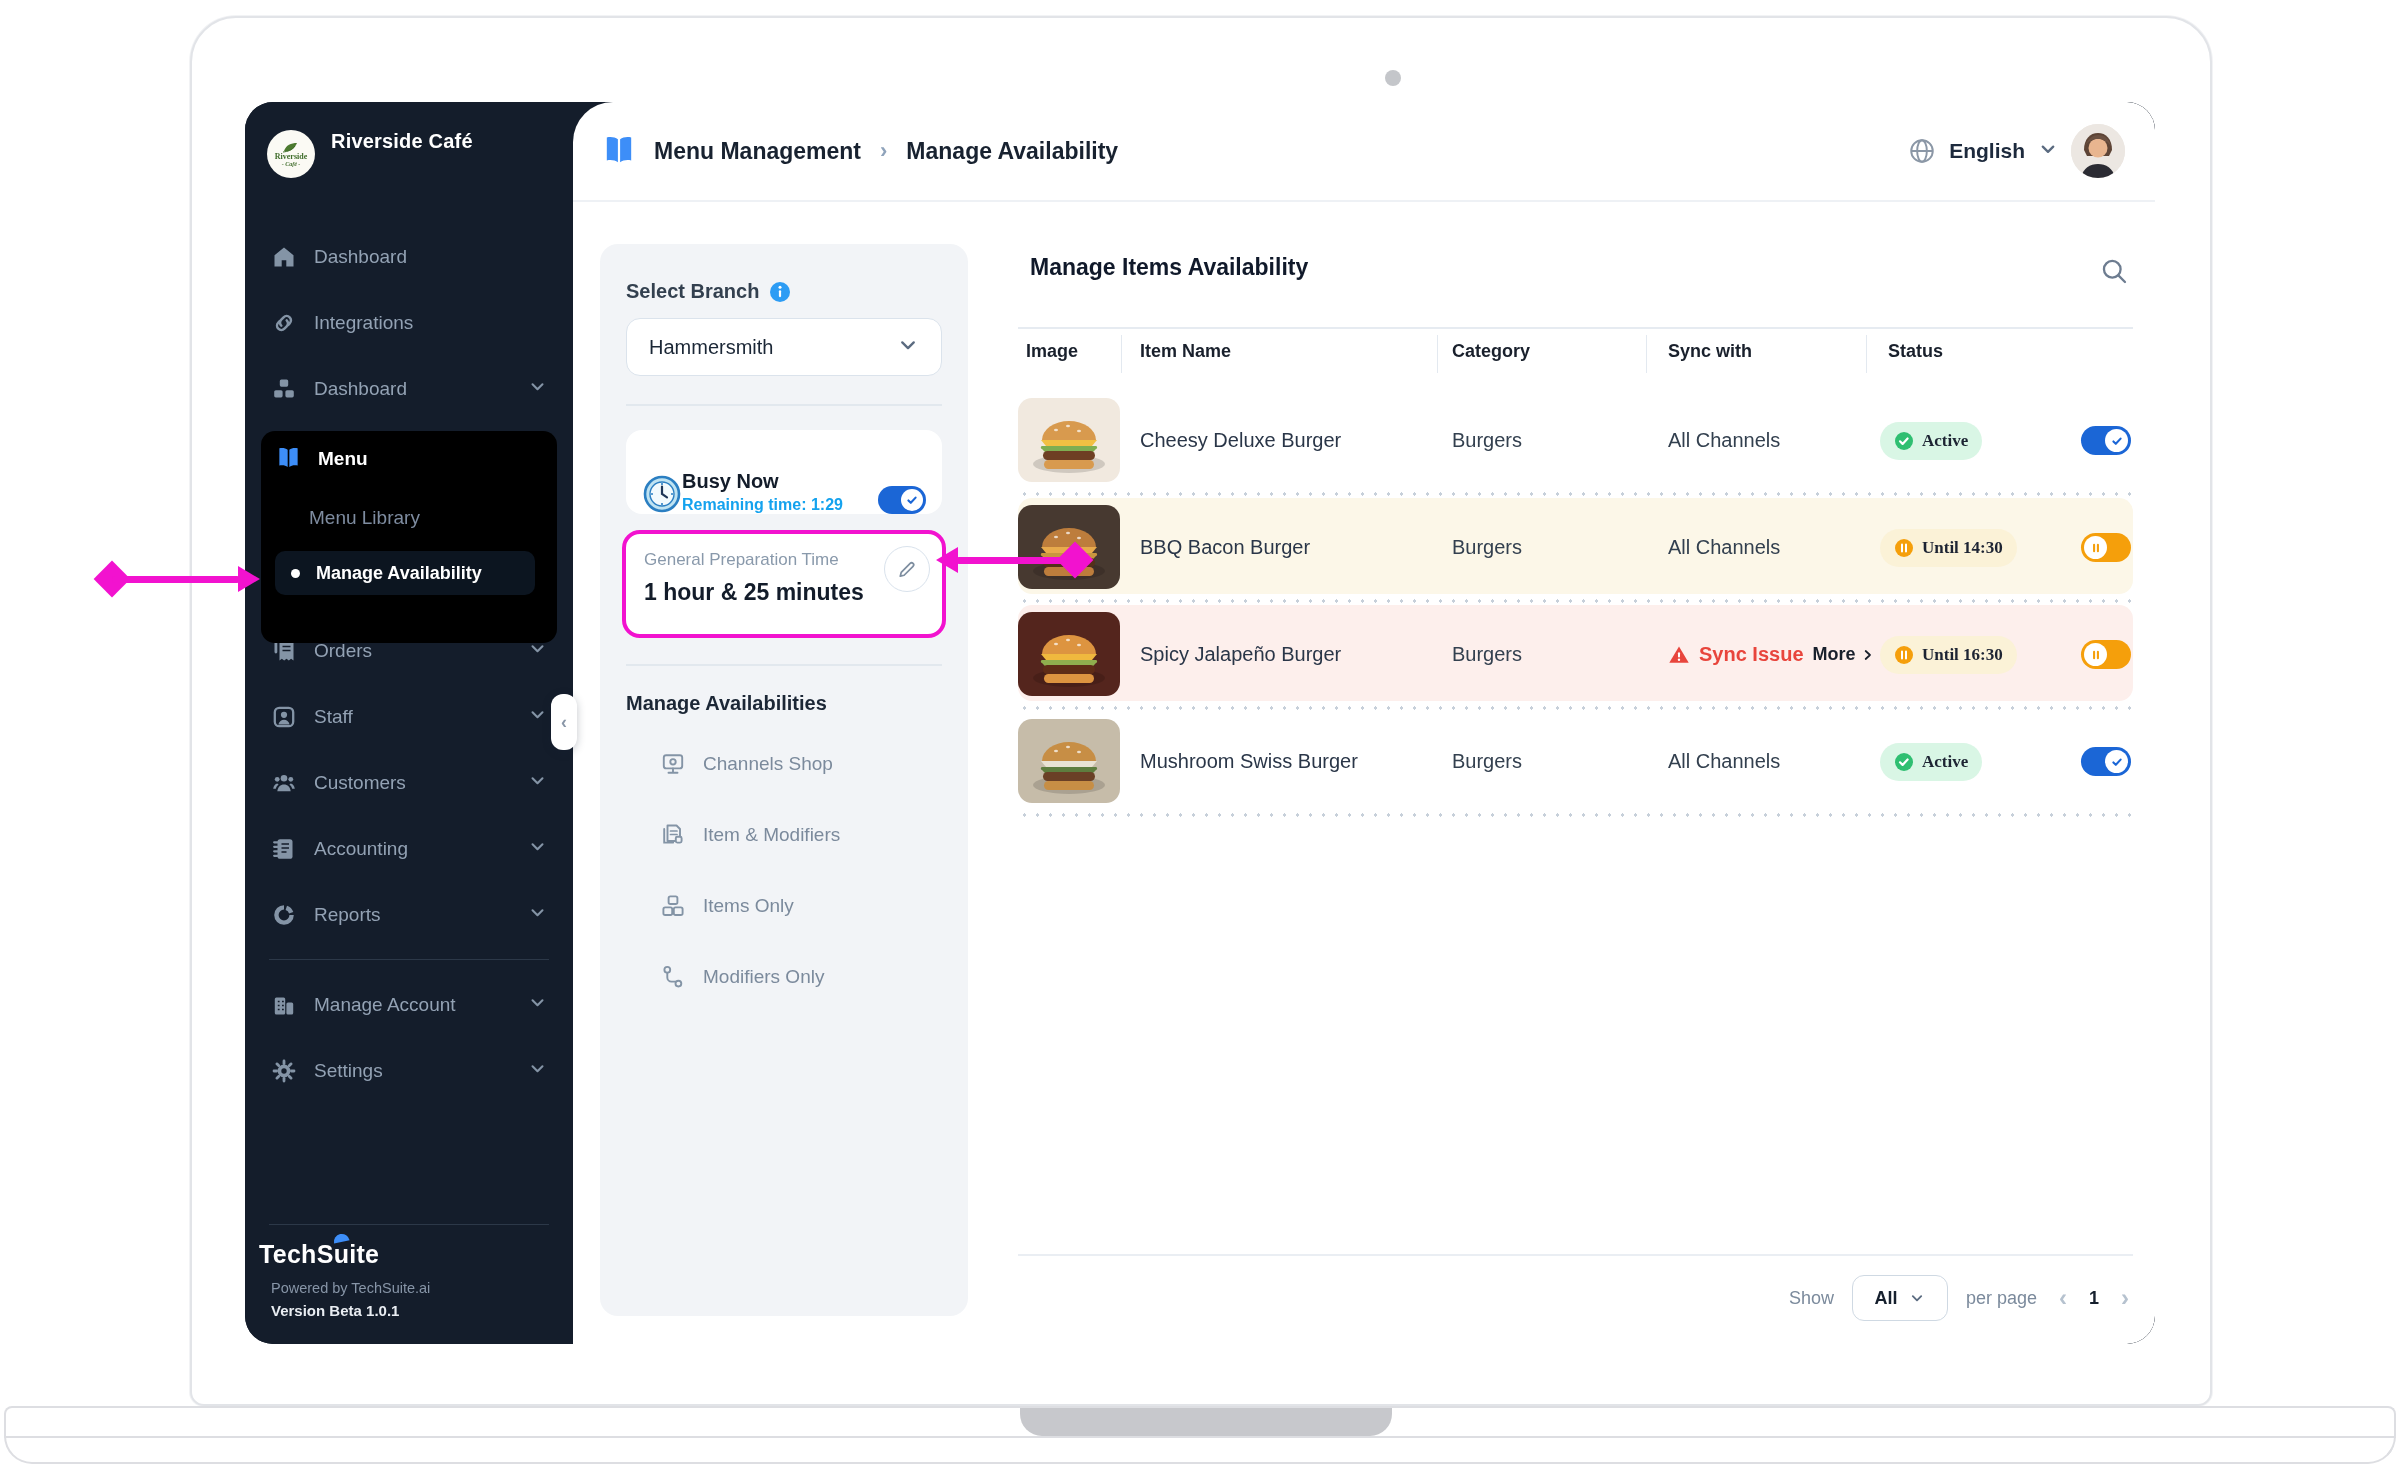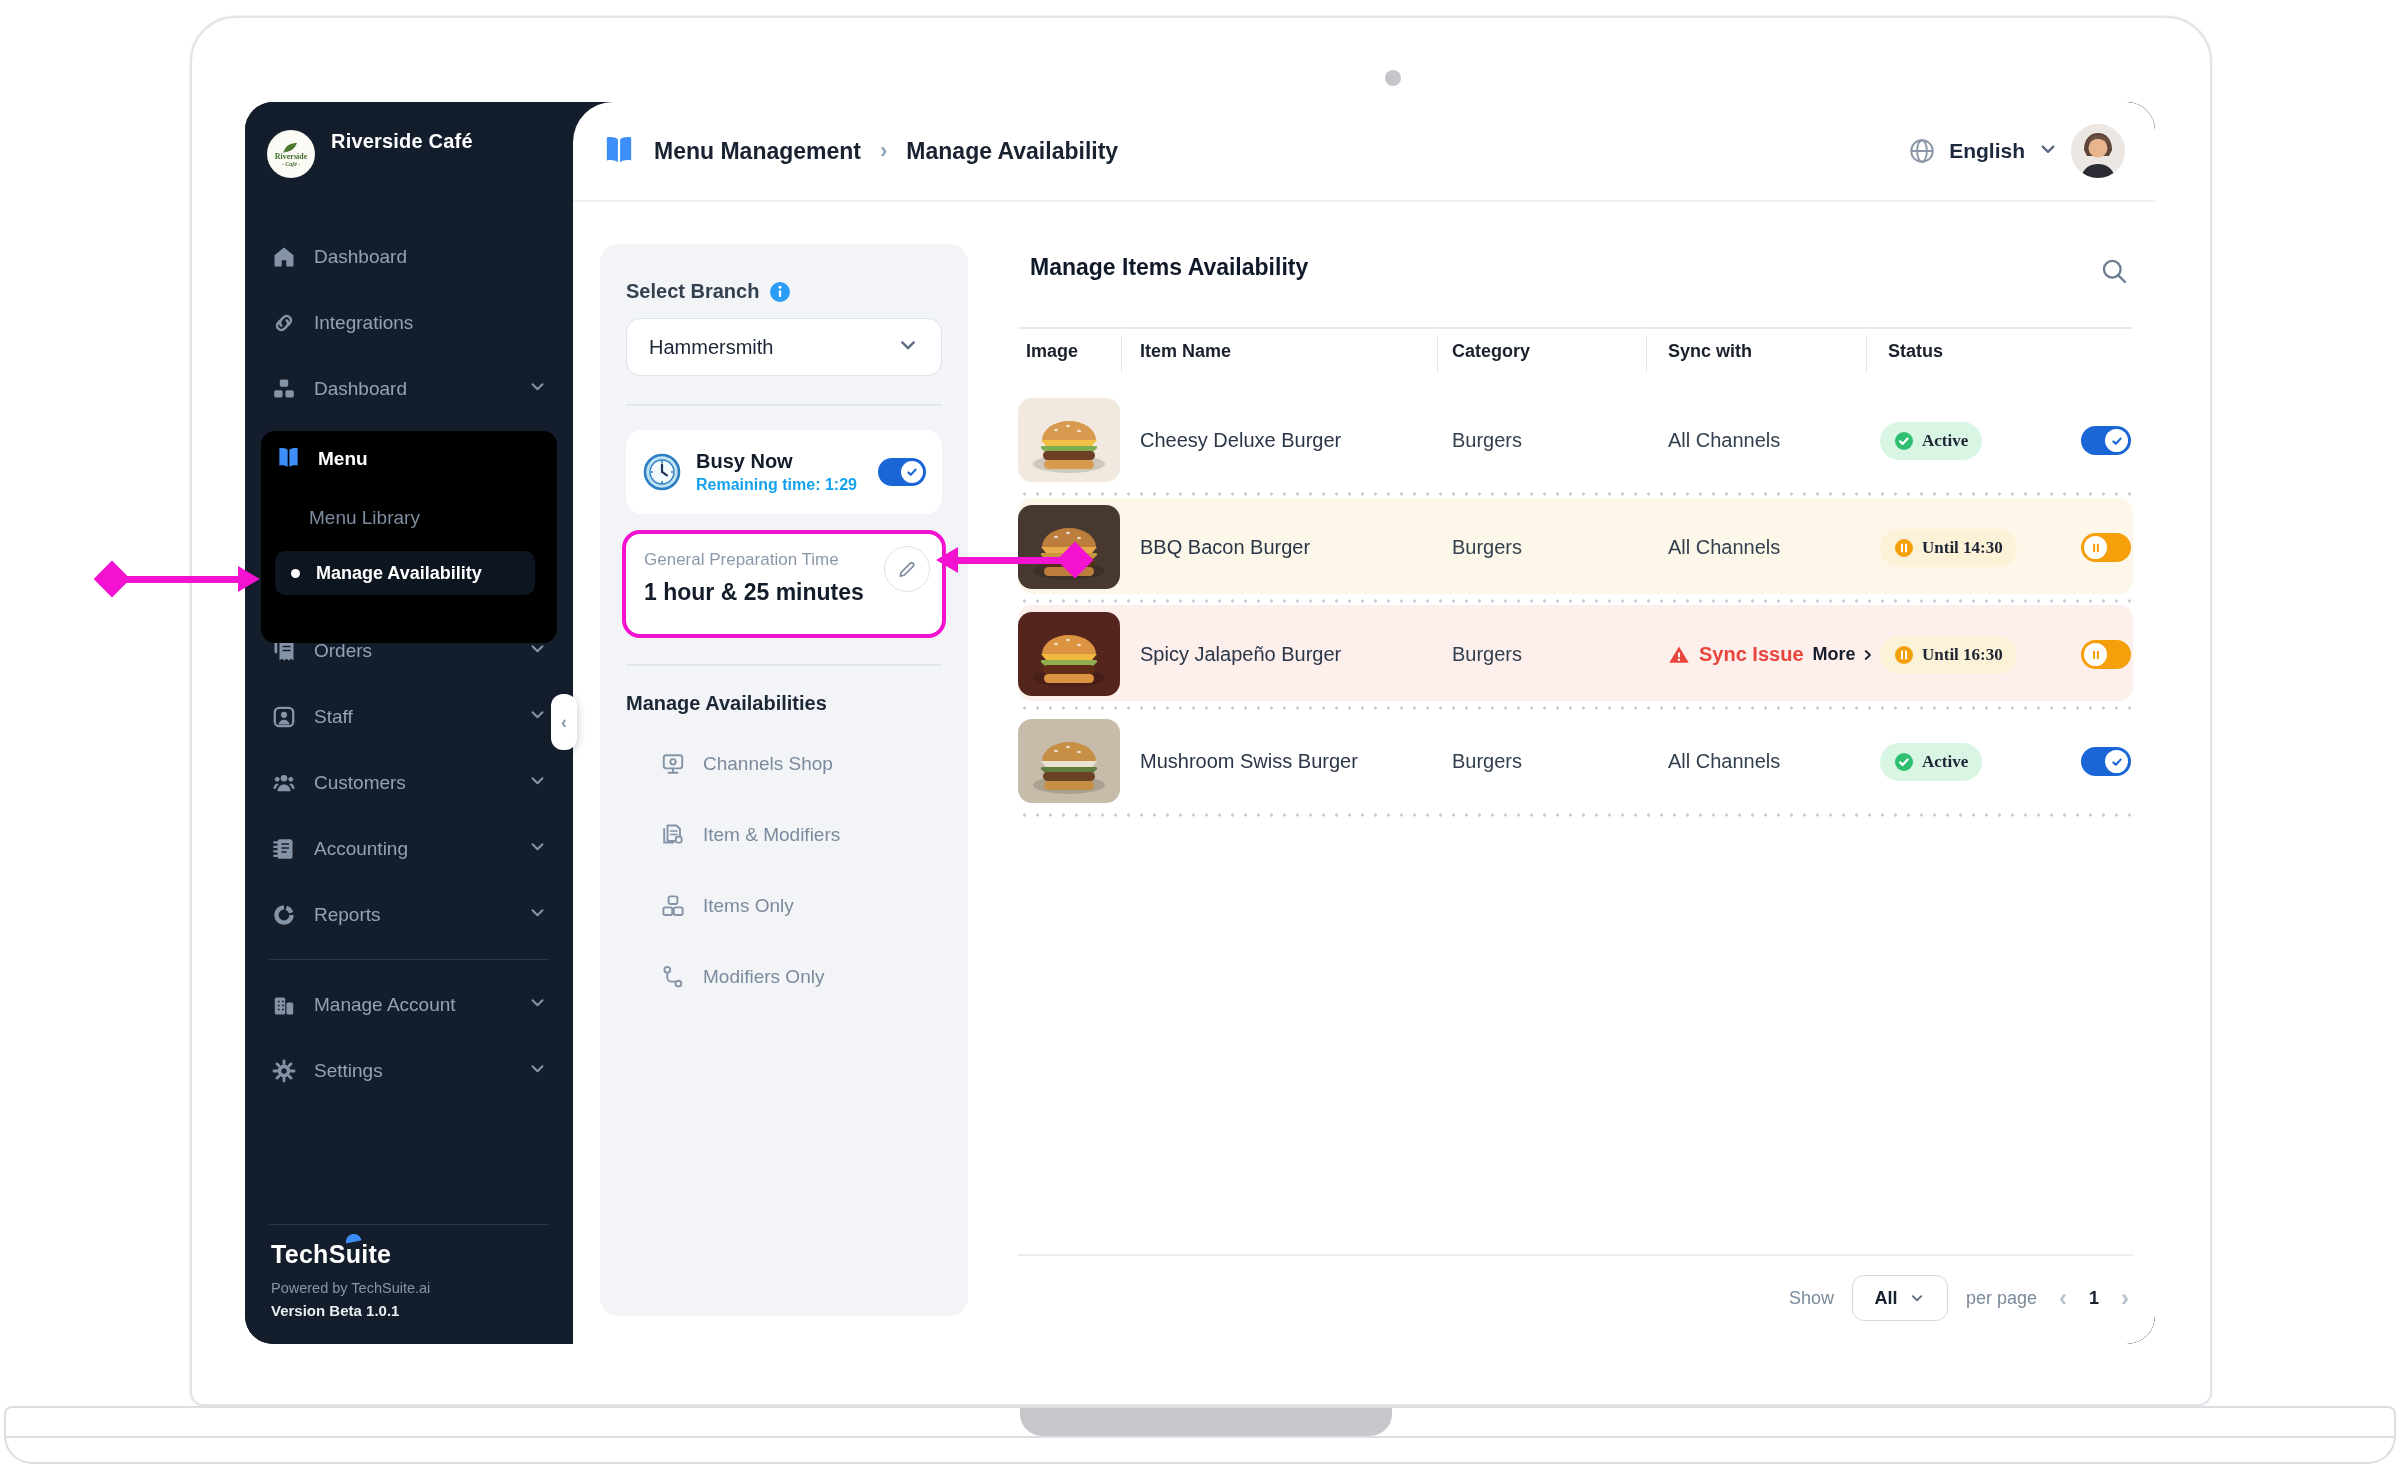--- a/index.html
+++ b/index.html
@@ -45,21 +45,21 @@
     color:#ffffff; font-size:19px; font-weight:700; }
   #menu-group-head .nv-icon { width:27px; height:27px; color:#3d8ef8; }
   .submenu-item { position:absolute; left:48px; color:#7e8ca0; font-size:19px; font-weight:500; cursor:pointer; }
   #submenu-active { position:absolute; left:14px; top:120px; width:260px; height:44px;
     background:#0c1520; border-radius:10px; display:flex; align-items:center; gap:16px;
     padding:0 16px; color:#ffffff; font-size:18px; font-weight:600; cursor:pointer; }
   .bullet-dot { width:9px; height:9px; border-radius:50%; background:#ffffff; }
 
   #sidebar-divider { position:absolute; left:24px; right:24px; top:857px; height:1px; background:#2c3848; }
   #sidebar-footer-divider { position:absolute; left:24px; right:24px; top:1122px; height:1px; background:#2c3848; }
-  #techsuite-logo { position:absolute; left:26px; top:1138px; color:#fff; font-size:25px;
+  #techsuite-logo { position:absolute; left:14px; top:1138px; color:#fff; font-size:25px;
     font-weight:800; letter-spacing:.3px; }
   #techsuite-logo .ts-accent { position:absolute; left:74px; top:-6px; width:16px; height:8px;
     border-radius:8px 8px 0 0; background:#3d8ef8; transform:rotate(-12deg); }
   #powered-by { position:absolute; left:26px; top:1178px; color:#8795a7; font-size:14.5px; }
   #version-label { position:absolute; left:26px; top:1200px; color:#e9edf2; font-size:15px; font-weight:600; }
 
   #collapse-tab { position:absolute; left:306px; top:592px; width:26px; height:56px; background:#ffffff;
     border-radius:12px; box-shadow:0 2px 8px rgba(20,30,50,.25); display:flex; align-items:center;
     justify-content:center; color:#8a97a8; font-size:18px; font-weight:700; cursor:pointer; z-index:6; }
 
@@ -84,21 +84,21 @@
   #select-branch-row { position:absolute; left:26px; top:36px; display:flex; align-items:center; gap:10px; }
   #select-branch-label { font-size:20px; font-weight:600; color:#33404f; }
   #branch-select { position:absolute; left:26px; top:74px; width:316px; height:58px; background:#fff;
     border:1.5px solid #dbe3ec; border-radius:14px; display:flex; align-items:center;
     padding:0 22px; cursor:pointer; }
   #branch-value { font-size:20px; color:#1b2736; }
   #branch-select .chev { margin-left:auto; color:#5b6b80; }
   .panel-divider { position:absolute; left:26px; width:316px; height:1.5px; background:#e2e8ee; }
 
   #busy-card { position:absolute; left:26px; top:186px; width:316px; height:84px; background:#fff;
-    border-radius:16px; display:flex; align-items:center; padding:0 16px; gap:14px; }
+    border-radius:16px; display:flex; align-items:flex-end; padding:0 16px; gap:0; }
   #busy-texts { display:flex; flex-direction:column; gap:3px; }
   #busy-title { font-size:20px; font-weight:700; color:#131c2a; }
   #busy-remaining { font-size:16px; font-weight:600; color:#14a2ee; }
 
   #prep-card { position:absolute; left:22px; top:286px; width:324px; height:108px; background:#fff;
     border:4px solid #f212cf; border-radius:18px; padding:16px 18px; }
   #prep-label { font-size:17px; color:#8999ab; font-weight:500; }
   #prep-value { font-size:23px; font-weight:700; color:#131c2a; margin-top:9px; }
   #prep-edit-btn { position:absolute; right:12px; top:12px; width:46px; height:46px; border-radius:50%;
     background:#fff; border:1.5px solid #d9e2ec; display:flex; align-items:center; justify-content:center;

